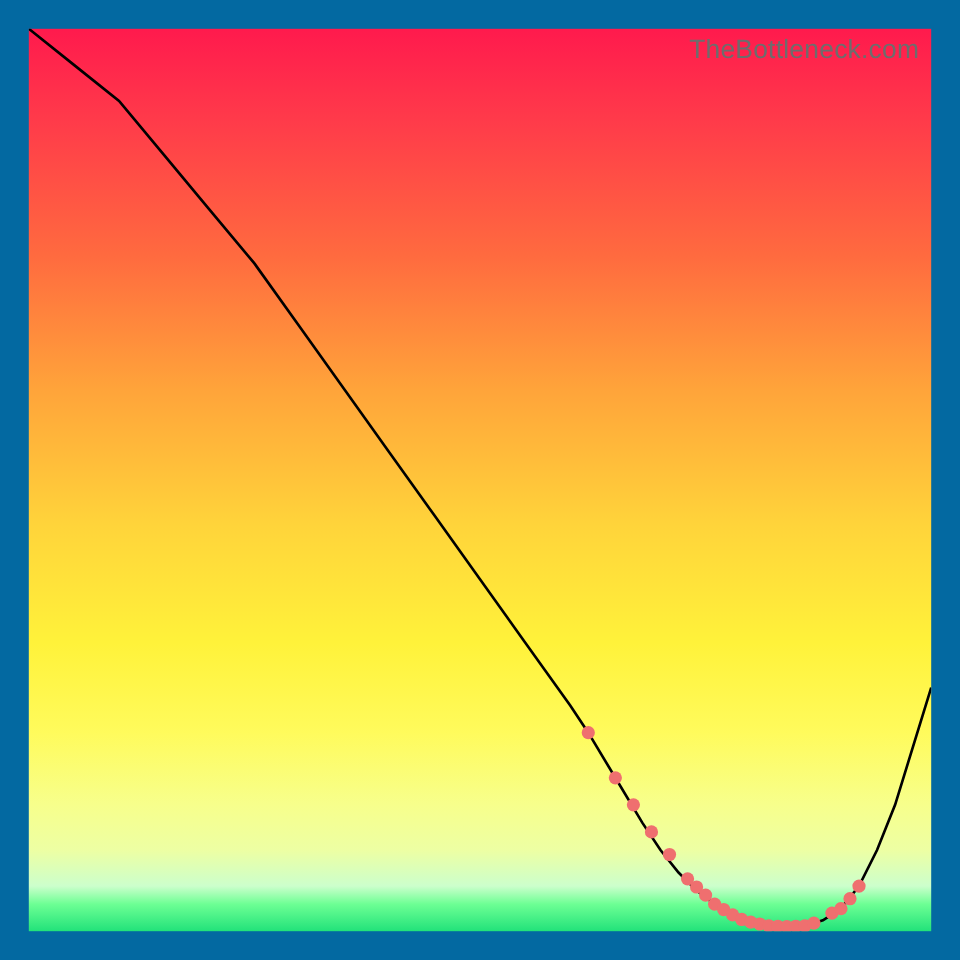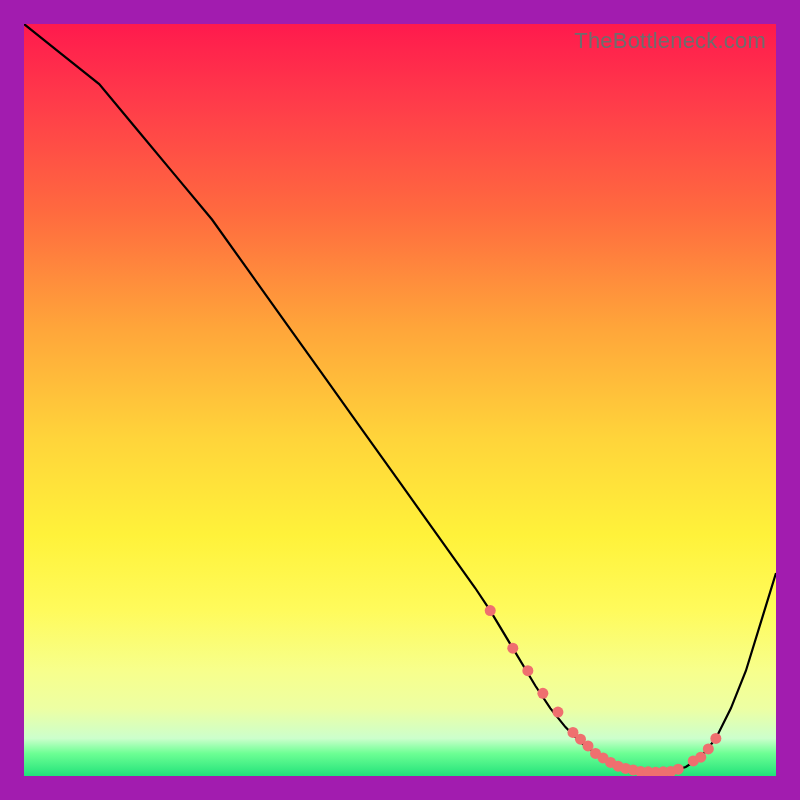--- a/index.html
+++ b/index.html
@@ -8,21 +8,21 @@
     width: 800px;
     height: 800px;
     background: #000;
     overflow: hidden;
     font-family: Arial, Helvetica, sans-serif;
   }
   .frame {
     position: relative;
     width: 800px;
     height: 800px;
-    background: #a21caf;
+    background: #0369a1;
   }
   .plot {
     position: absolute;
     left: 24px;
     top: 24px;
     width: 752px;
     height: 752px;
     background: linear-gradient(to bottom,
       #ff1a4d 0%,
       #ff3a4a 10%,

